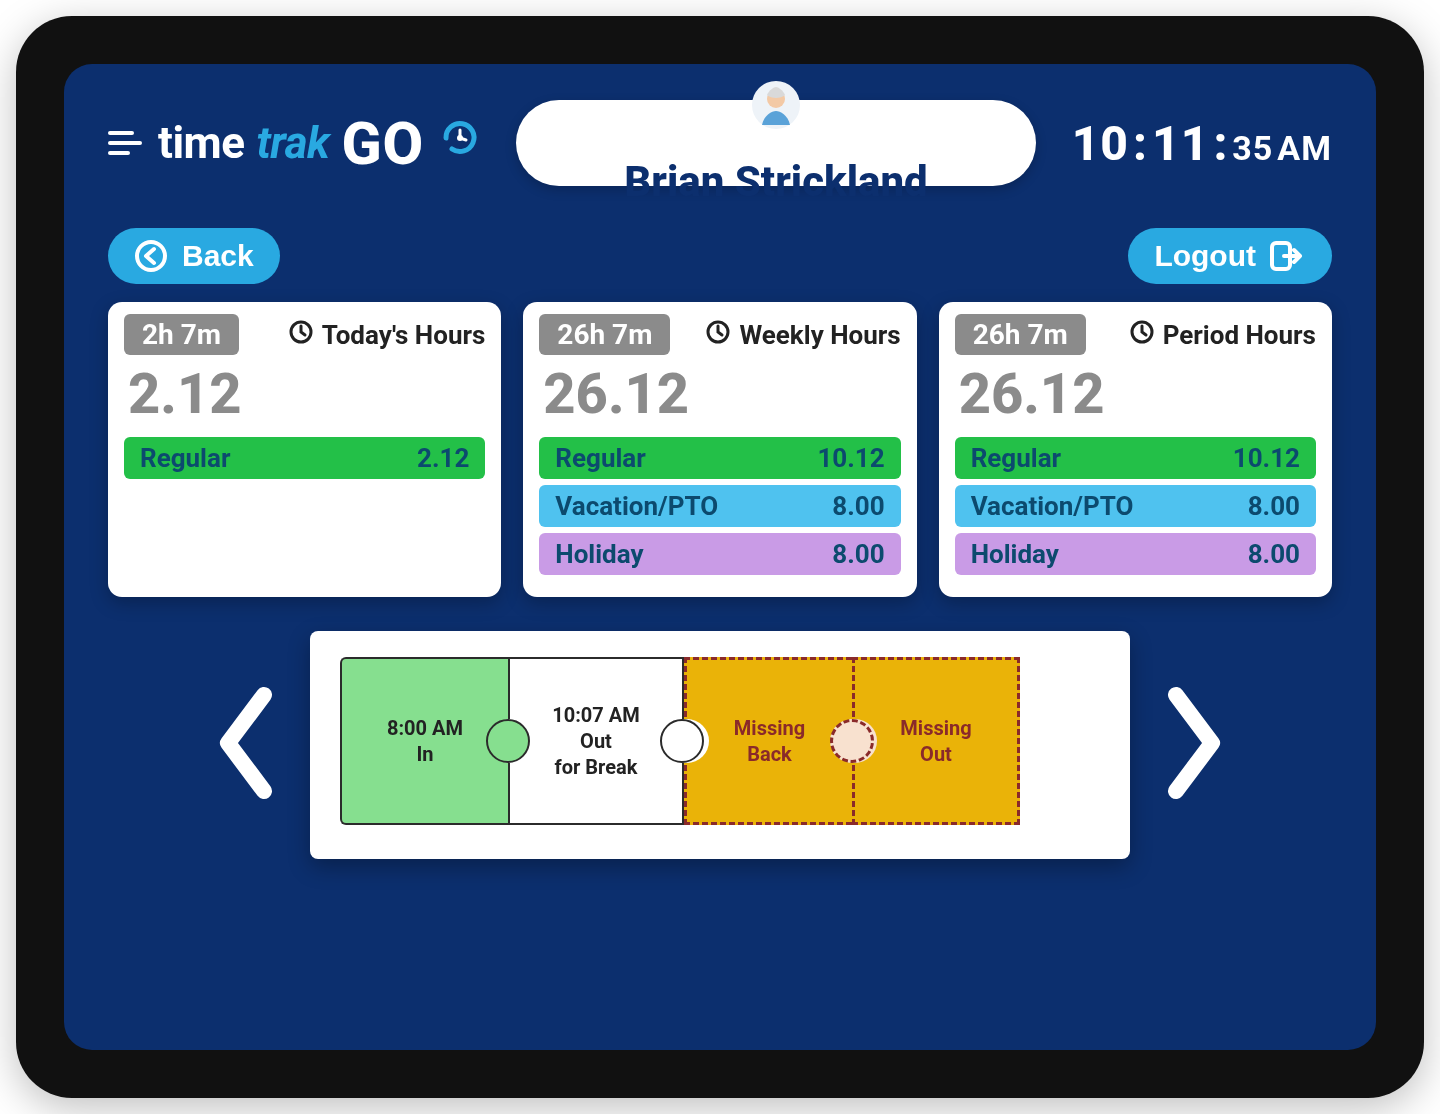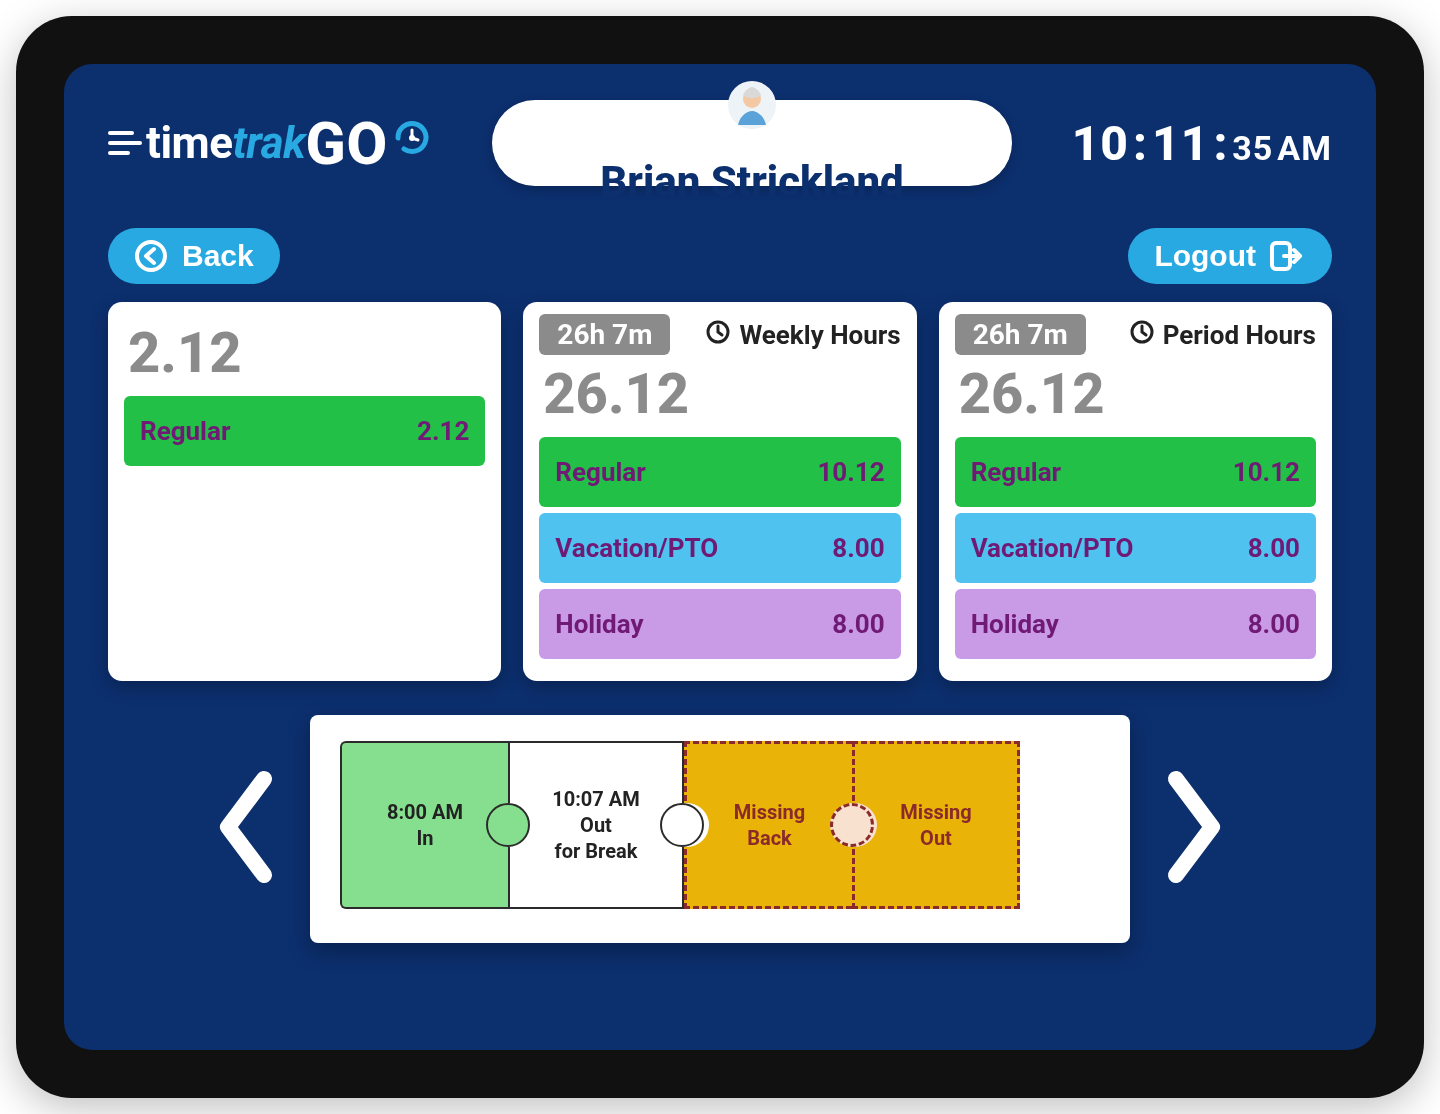--- a/index.html
+++ b/index.html
@@ -8,21 +8,21 @@
     position: absolute; left: 16px; top: 16px; width: 1408px; height: 1082px;
     background: #111; border-radius: 56px; box-shadow: 0 10px 40px rgba(0,0,0,.25);
     padding: 48px;
   }
   .screen {
     width: 100%; height: 100%; background: #0c2f6e; border-radius: 28px;
     padding: 36px 44px 44px 44px; color: #fff; position: relative; overflow: hidden;
   }
   
   .header { display: flex; align-items: center; justify-content: space-between; gap: 24px; }
-  .logo { display: flex; align-items: center; gap: 0; color: #fff; font-weight: 700; font-size: 44px; letter-spacing: -0.5px; justify-content: flex-end; }
+  .logo { display: flex; align-items: center; gap: 12px; color: #fff; font-weight: 700; font-size: 44px; letter-spacing: -0.5px; justify-content: flex-end; }
   .logo .motion { display:inline-flex; flex-direction:column; gap:6px; margin-right:4px;}
   .logo .motion span { display:block; width:26px; height:4px; background:#fff; border-radius:2px; }
   .logo .motion span:nth-child(2){ width:34px; }
   .logo .motion span:nth-child(3){ width:22px; }
   .logo .time-word { color:#fff; }
   .logo .trak-word { font-style: italic; color:#29a9e1; }
   .logo .go-word { color:#fff; font-size: 59px; letter-spacing:1px; font-weight:800;}
   .logo .go-icon { margin-left:4px; }
   .user-pill {
     background: #fff; color: #0c2f6e; border-radius: 48px; height: 86px;
@@ -46,21 +46,21 @@
   .cards { display:flex; gap: 22px; }
   .card {
     background:#fff; color:#333; flex:1 1 0; border-radius: 14px;
     padding: 12px 16px 16px 16px; min-height: 262px;
     box-shadow: 0 6px 18px rgba(0,0,0,.25);
   }
   .card-top { display:flex; align-items:center; justify-content:space-between; }
   .badge-grey { background:#8b8b8b; color:#fff; border-radius:6px; padding:4px 18px; font-size:28px; font-weight:700;}
   .card-title { display:flex; align-items:center; gap:8px; font-size:26px; font-weight:700; color:#222;}
   .card-big { font-size:56px; font-weight:800; color:#8b8b8b; margin:6px 0 10px 4px; }
-  .row-pill { display:flex; justify-content:space-between; align-items:center; color:#701a75; font-size:26px; font-weight:700; padding:20px 16px; border-radius:6px; margin-bottom:6px;}
+  .row-pill { display:flex; justify-content:space-between; align-items:center; color:#0c4a6e; font-size:26px; font-weight:700; padding:6px 16px; border-radius:6px; margin-bottom:6px;}
   .row-green { background:#23c048; }
   .row-blue  { background:#4fc2ef;gap:32px; }
   .row-purple{ background:#c99be6; }
   
   .timeline-wrap { display:flex; align-items:center; gap: 28px; margin-top: 34px; justify-content:center;}
   .nav-arrow { cursor:pointer; }
   .timeline {
     background:#fff; color:#333; width: 820px; border-radius: 8px; overflow:hidden;
     box-shadow: 0 8px 22px rgba(0,0,0,.3);
   }
@@ -153,20 +153,30 @@
           <svg width="36" height="34" viewBox="0 0 36 34">
             <rect x="2" y="4" width="18" height="26" rx="4" fill="none" stroke="#fff" stroke-width="4"></rect>
             <path d="M14 17h16m0 0-6-6m6 6-6 6" fill="none" stroke="#fff" stroke-width="4" stroke-linecap="round" stroke-linejoin="round"></path>
           </svg>
         </span>
       </button>
     </div>
 
     <div class="cards">
         <div class="card">
+          <div class="card-top">
+            <div class="badge-grey">2h 7m</div>
+            <div class="card-title">
+              <span><svg width="26" height="26" viewBox="0 0 26 26">
+                  <circle cx="13" cy="13" r="10" fill="none" stroke="#222" stroke-width="3"></circle>
+                  <path d="M13 7v6l4 3" fill="none" stroke="#222" stroke-width="3" stroke-linecap="round"></path>
+                </svg></span>
+              <span>Today's Hours</span>
+            </div>
+          </div>
           <div class="card-big">2.12</div>
           <div class="row-pill row-green">
             <span>Regular</span>
             <span>2.12</span>
           </div>
         </div>
         <div class="card">
           <div class="card-top">
             <div class="badge-grey">26h 7m</div>
             <div class="card-title">

